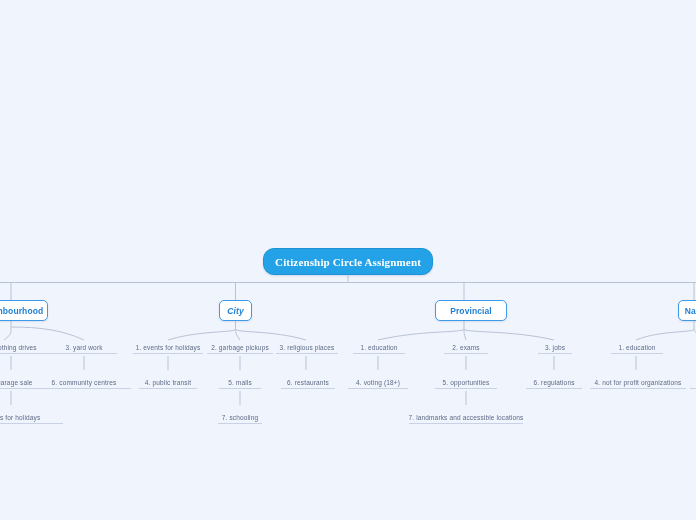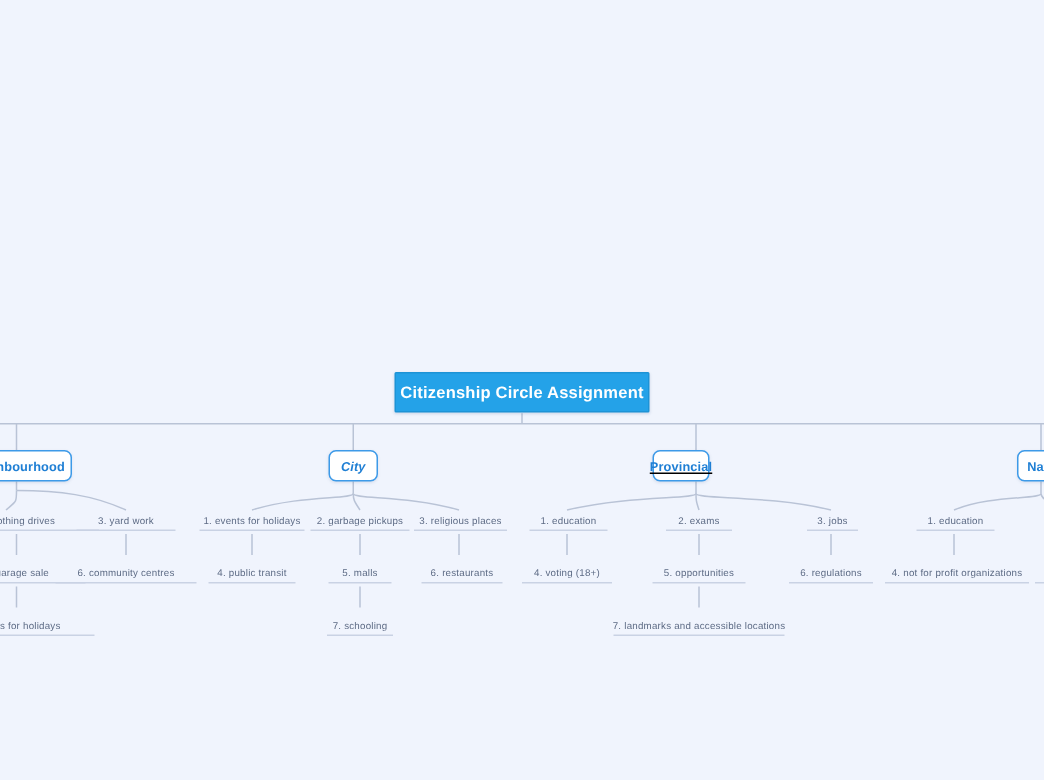--- a/index.html
+++ b/index.html
@@ -33,26 +33,27 @@
   
   .root-node {
     position: absolute;
     left: 263px;
     top: 248px;
     width: 170px;
     height: 27px;
     box-sizing: border-box;
     background: #24a2e8;
     border: 1px solid #1d93d6;
-    border-radius: 1px;
+    border-radius: 11px;
     z-index: 3;
     display: flex;
     align-items: center;
     justify-content: center;
     box-shadow: 0 1px 2px rgba(60,90,140,0.18);
+    font-family: Liberation Serif, serif;
   }
   .root-label {
     color: #ffffff;
     font-size: 11px;
     font-weight: bold;
     letter-spacing: 0.15px;
     white-space: nowrap;
   }
   
   .branch-node {
@@ -70,21 +71,21 @@
   }
   .branch-label {
     color: #1f7fd4;
     font-size: 8.5px;
     font-weight: bold;
     white-space: nowrap;
     letter-spacing: 0.1px;
   }
   .bn-neighbourhood { left: -26px;  top: 300px; width: 74px; }
   .bn-city          { left: 219px;  top: 300px; width: 33px; font-style: italic; }
-  .bn-provincial    { left: 435px;  top: 300px; width: 38px; text-decoration: underline; }
+  .bn-provincial    { left: 435px;  top: 300px; width: 72px; }
   .bn-national      { left: 678px;  top: 300px; width: 48px; }
   
   .leaf {
     position: absolute;
     z-index: 2;
     height: 14px;
     box-sizing: border-box;
     border-bottom: 1px solid #c9d2e4;
     display: flex;
     align-items: flex-end;

